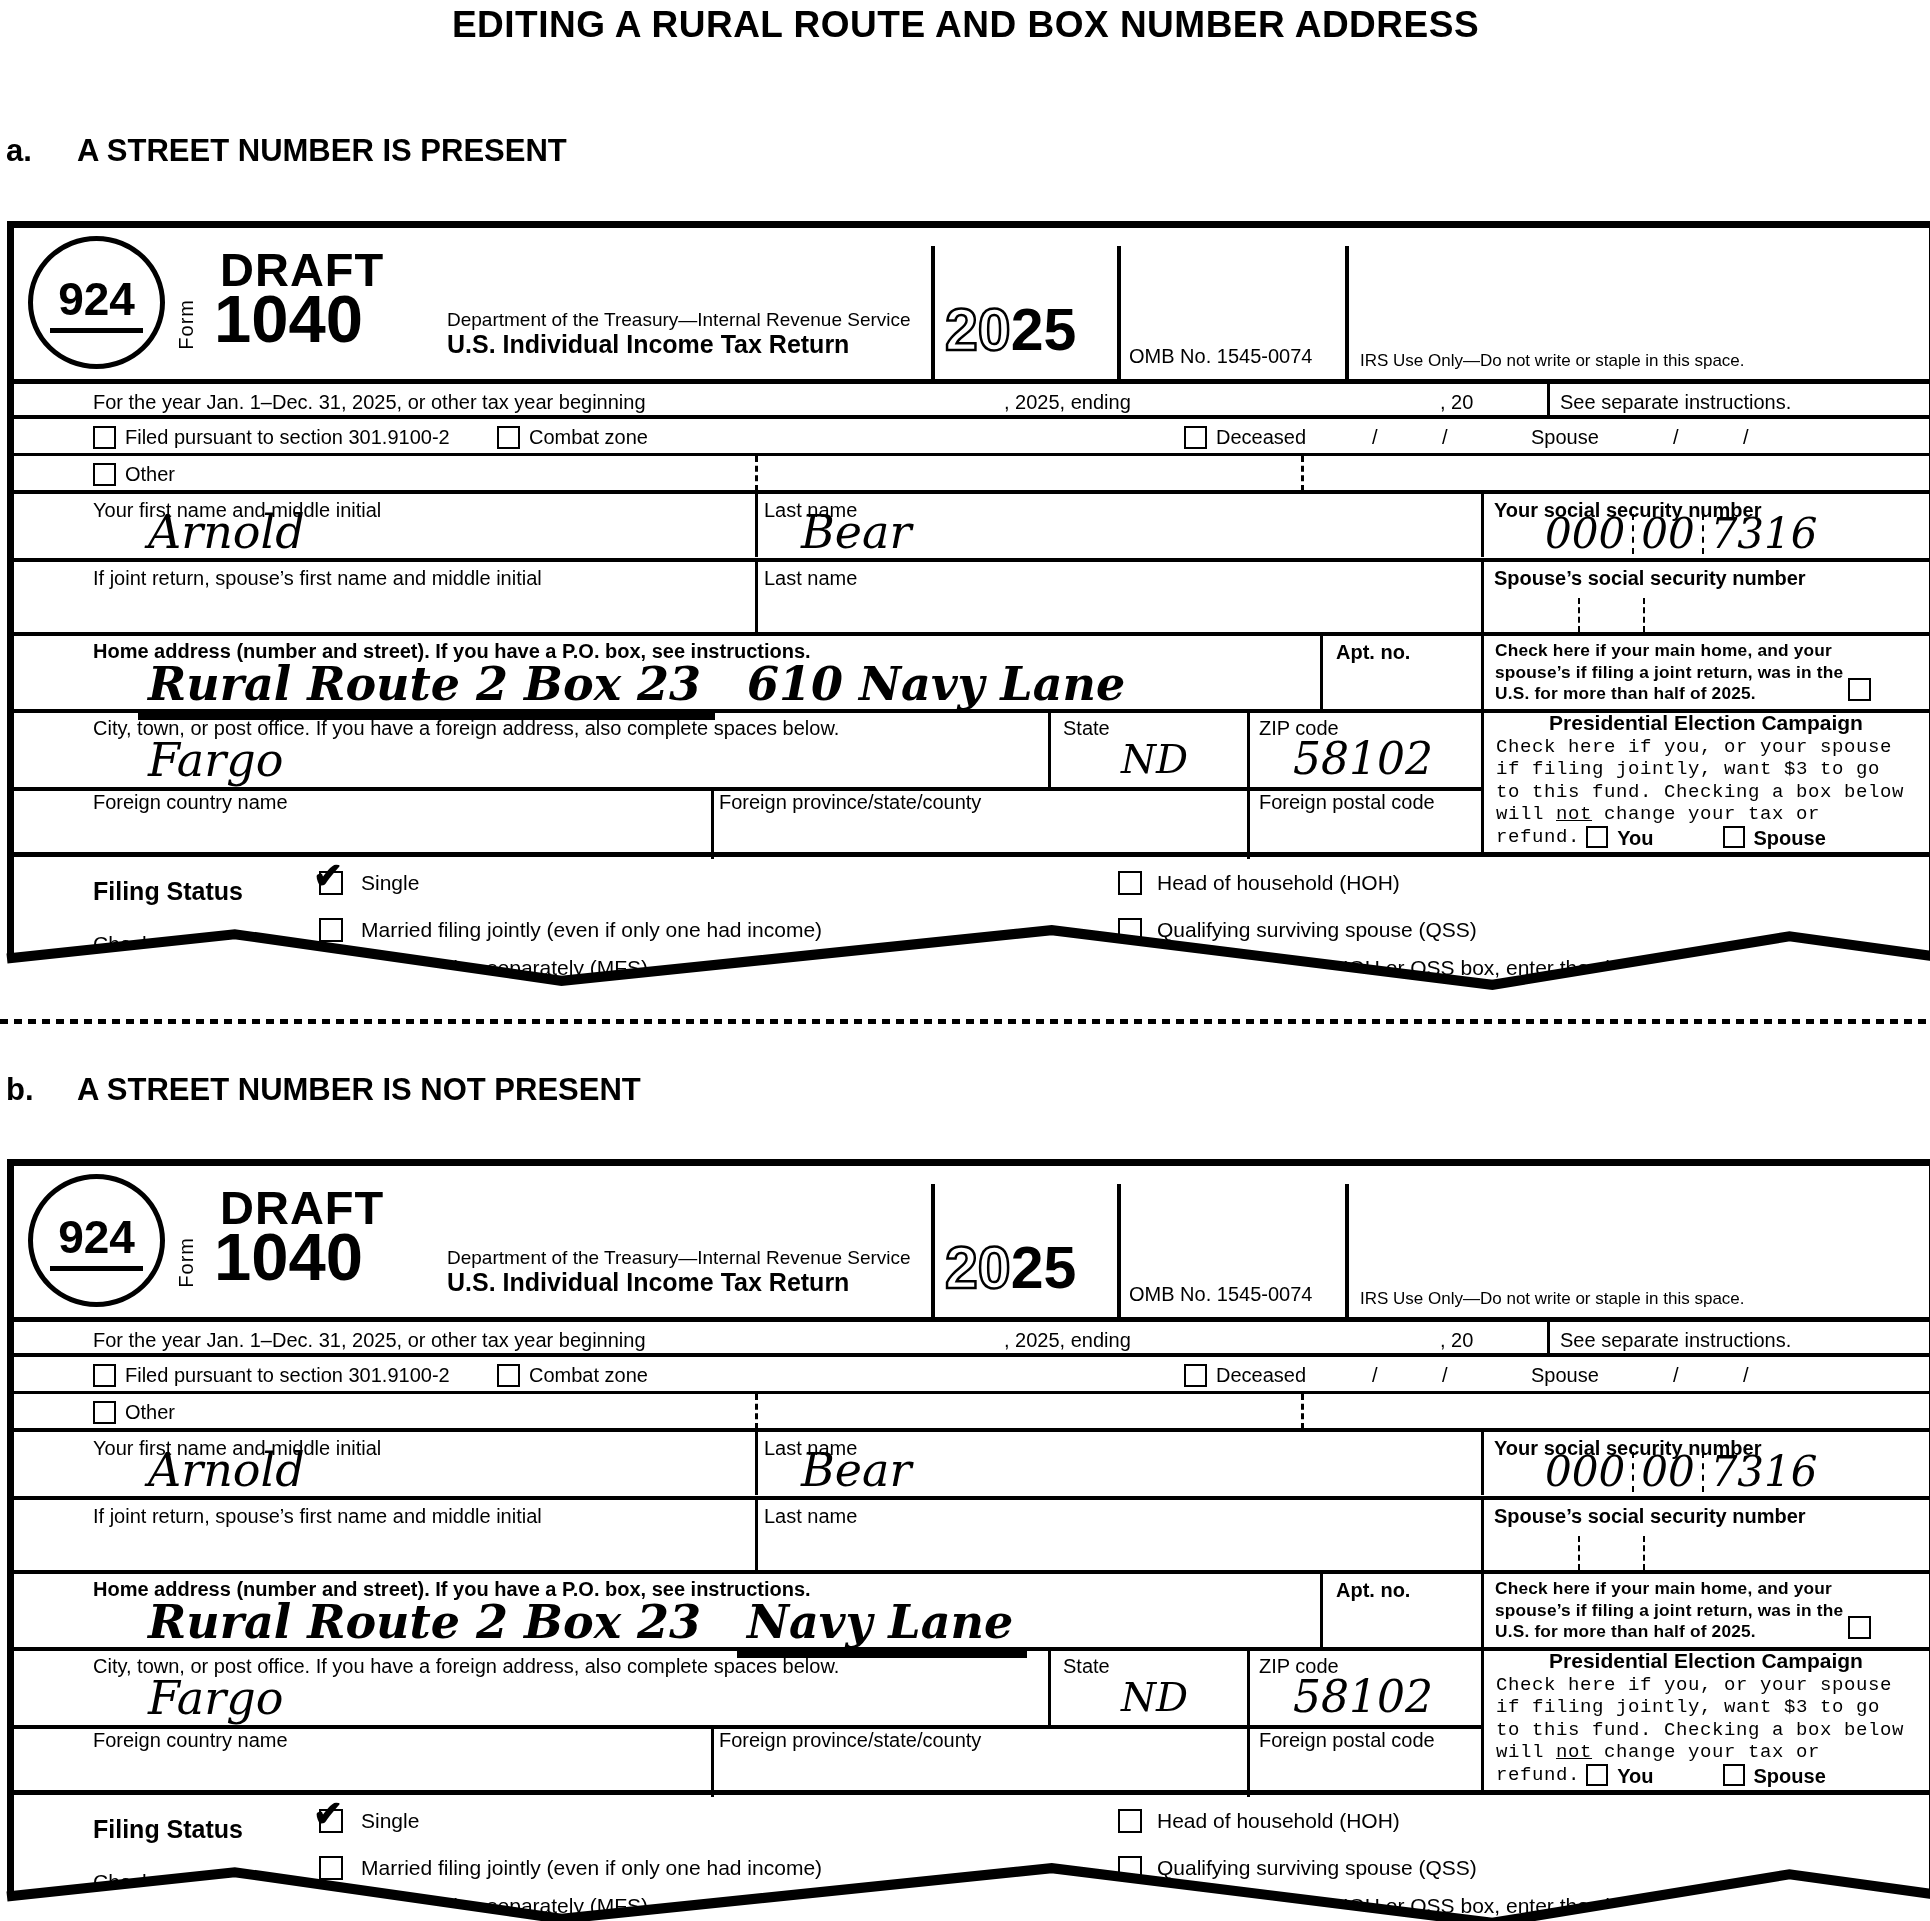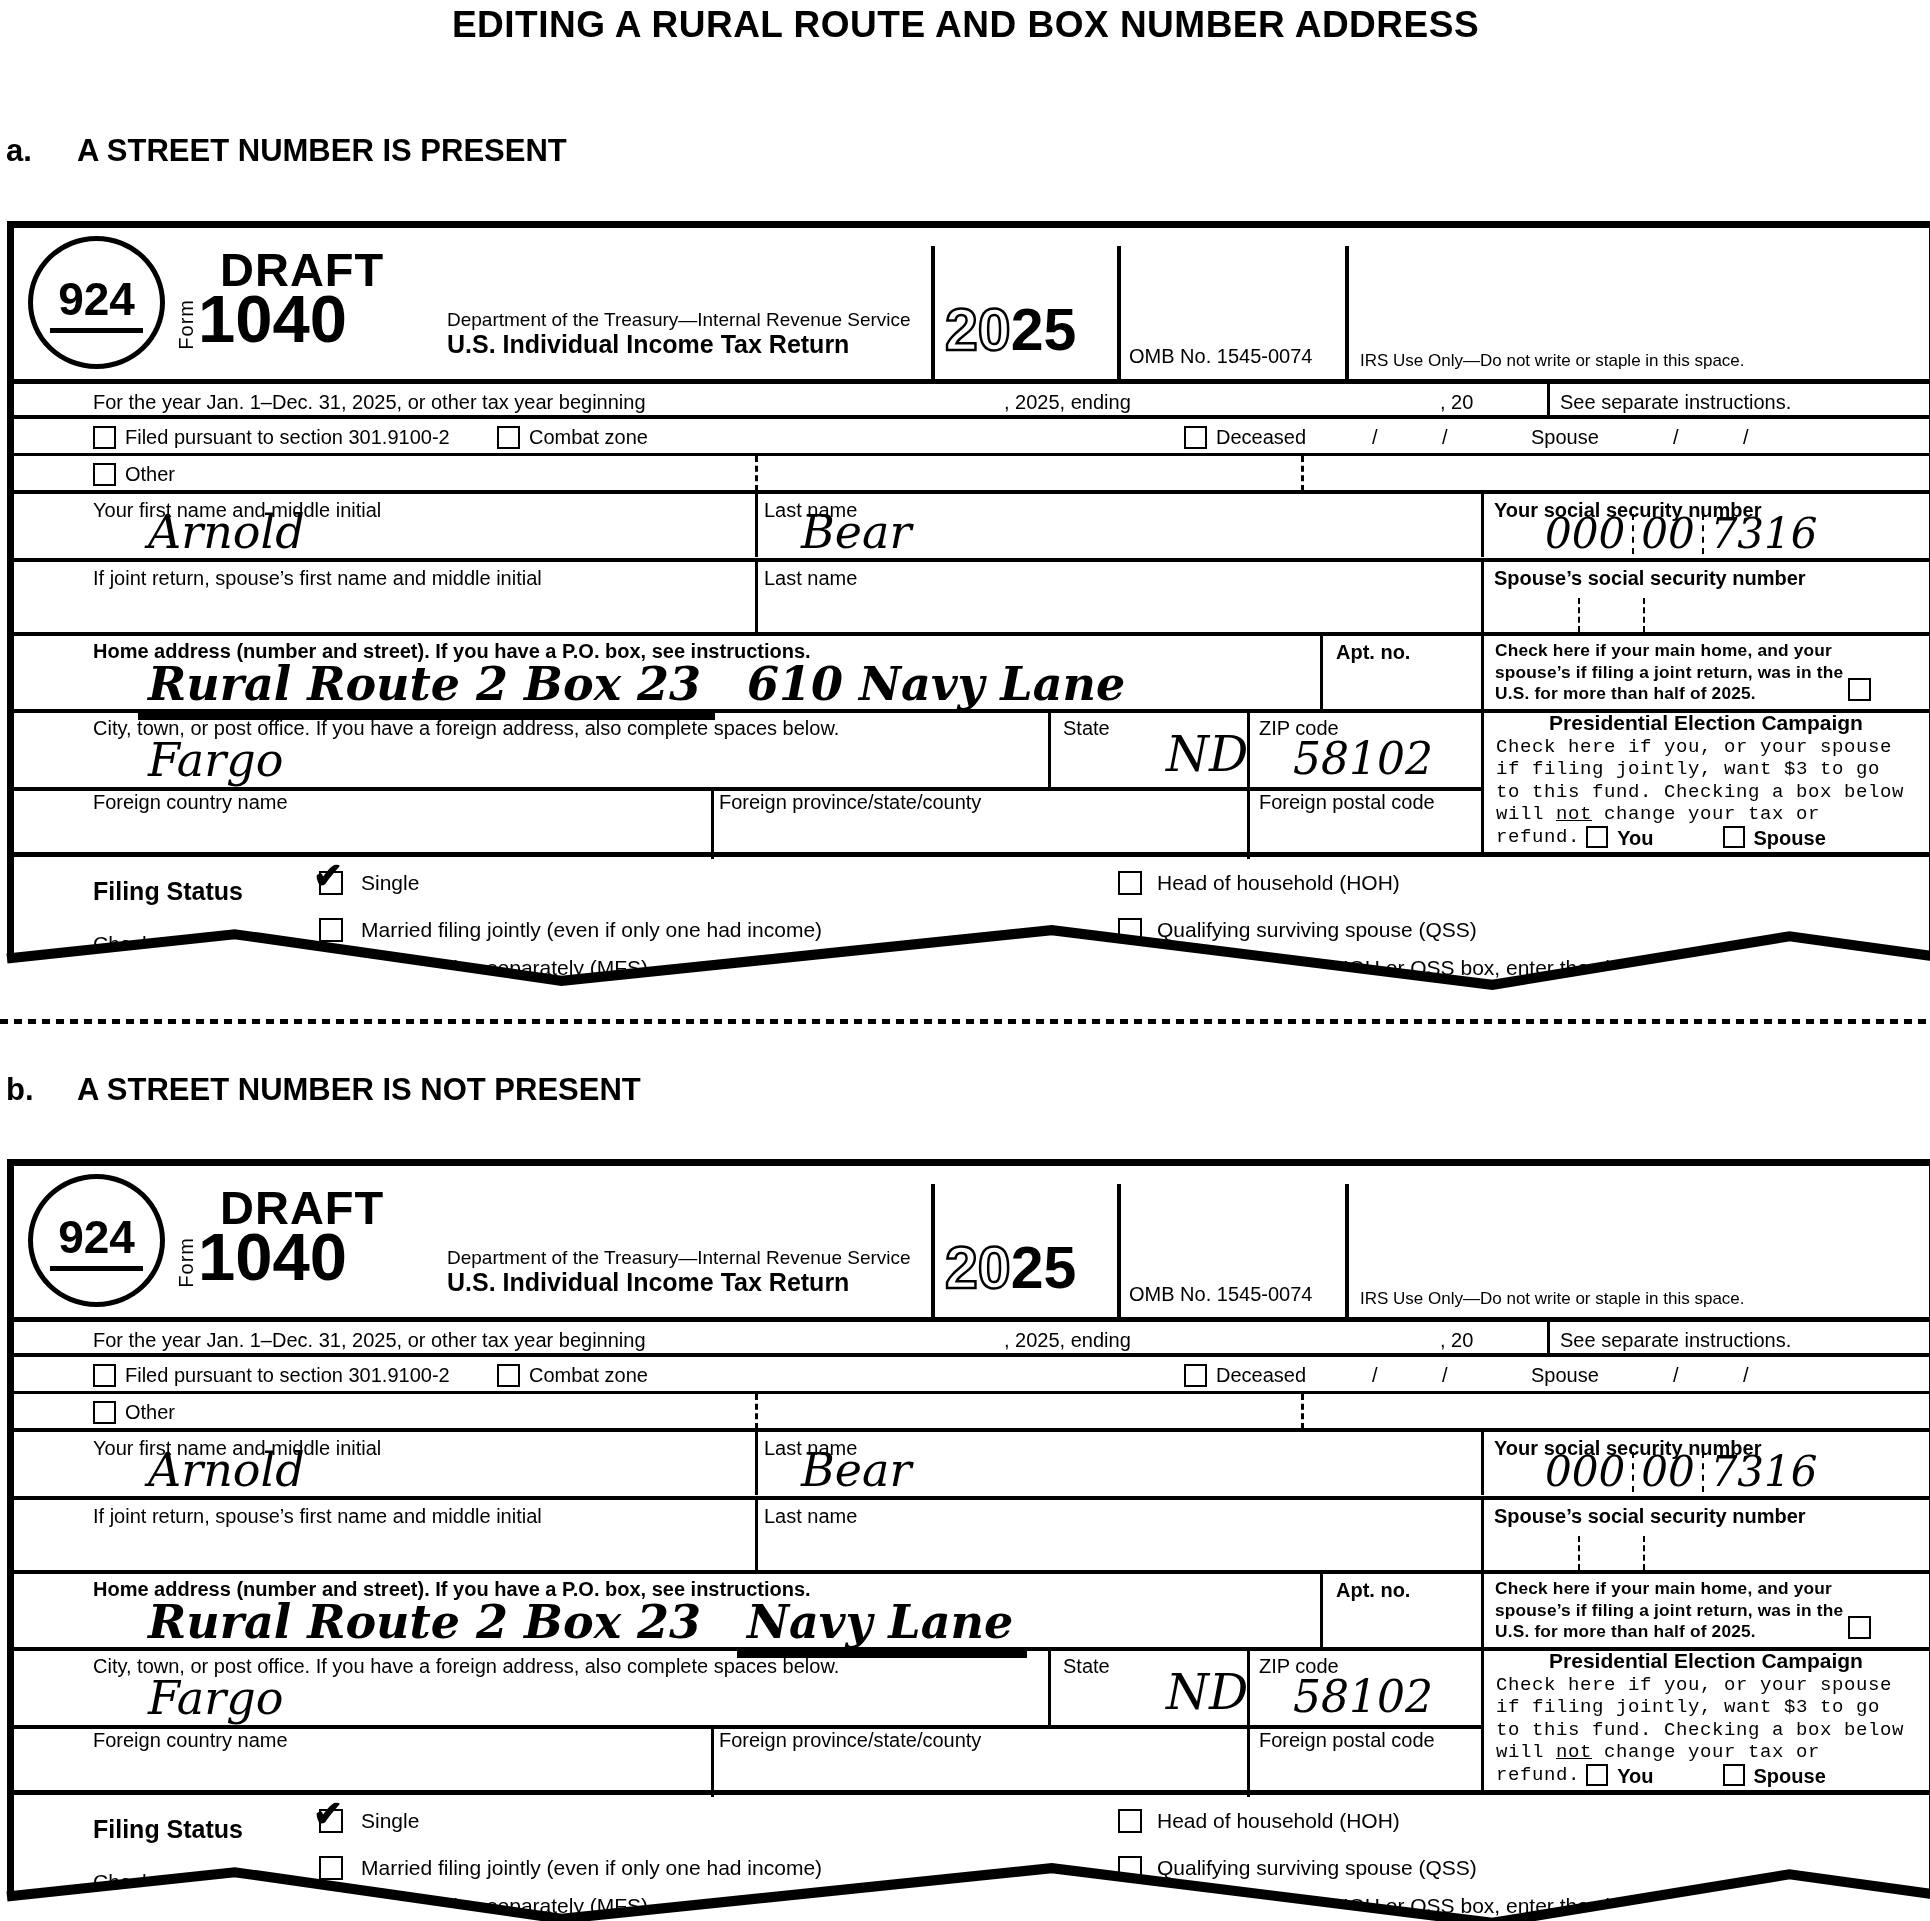--- a/index.html
+++ b/index.html
@@ -33,21 +33,21 @@
   .foreignrow{top:559px;height:72px;}
   .filingrow{top:624px;height:139px;border-top:5px solid #000;}
 
   
   .edit-circle{position:absolute;left:14px;top:8px;width:127px;height:123px;
       border:5px solid #000;border-radius:50%;display:flex;align-items:center;justify-content:center;}
   .edit-num{font-size:46px;font-weight:bold;border-bottom:5px solid #000;padding:0 8px 2px;}
   .draft{position:absolute;left:206px;top:14px;font-size:47px;font-weight:bold;letter-spacing:1px;}
   .form-word{position:absolute;left:161px;top:71px;font-size:20px;
       writing-mode:vertical-rl;transform:rotate(180deg);letter-spacing:1px;}
-  .form-num{position:absolute;left:184px;top:57px;font-size:67px;font-weight:bold;line-height:1;}
+  .form-num{position:absolute;left:200px;top:57px;font-size:67px;font-weight:bold;line-height:1;}
   .dept{position:absolute;left:433px;top:81px;font-size:19px;white-space:nowrap;}
   .ustitle{position:absolute;left:433px;top:102px;font-size:25px;font-weight:bold;white-space:nowrap;}
   .vbar{position:absolute;top:18px;height:134px;width:4px;background:#000;}
   .vbar1{left:917px;} .vbar2{left:1103px;} .vbar3{left:1331px;}
   .year{position:absolute;left:931px;top:73px;font-size:59px;font-weight:bold;line-height:1;white-space:nowrap;}
   .yr-outline{color:#fff;-webkit-text-stroke:2.5px #000;}
   .omb{position:absolute;left:1115px;top:117px;font-size:20px;white-space:nowrap;}
   .irsuse{position:absolute;left:1346px;top:123px;font-size:17px;white-space:nowrap;}
 
   
@@ -91,21 +91,21 @@
   .addr-part1{left:134px;} .addr-part2{left:733px;}
   .edit-underline::after{content:"";position:absolute;left:-10px;right:-14px;bottom:-13px;
              height:9px;background:#000;}
   .aptlbl{left:1322px;top:5px;}
   .mainhome{position:absolute;left:1481px;top:4px;width:384px;font-size:17.3px;
             line-height:1.25;letter-spacing:0.2px;}
   .mainhome-cb{position:absolute;left:1834px;top:42px;width:19px;height:19px;border:2px solid #000;}
   .citylbl{left:79px;top:4px;}
   .cityval{left:134px;bottom:4px;font-size:46px;}
   .statelbl{left:1049px;top:4px;}
-  .stateval{left:1152px;bottom:8px;font-size:49px;}
+  .stateval{left:1107px;bottom:8px;font-size:40px;}
   .ziplbl{left:1245px;top:4px;}
   .zipval{left:1279px;bottom:6px;font-size:44px;}
   .fclbl{left:79px;top:4px;} .fplbl{left:705px;top:4px;} .fpostlbl{left:1245px;top:4px;}
   .hseg{position:absolute;left:0;top:0;width:1467px;height:4px;background:#000;}
 
   
   .campaign{position:absolute;left:1467px;top:481px;width:447px;height:143px;
             border-left:3px solid #000;box-sizing:border-box;}
   .camp-title{font-weight:bold;font-size:21px;text-align:center;margin-top:2px;white-space:nowrap;}
   .camp-body{font-size:19px;line-height:1.18;padding:1px 12px 0 12px;letter-spacing:0.6px;font-family:Liberation Mono, monospace;}

